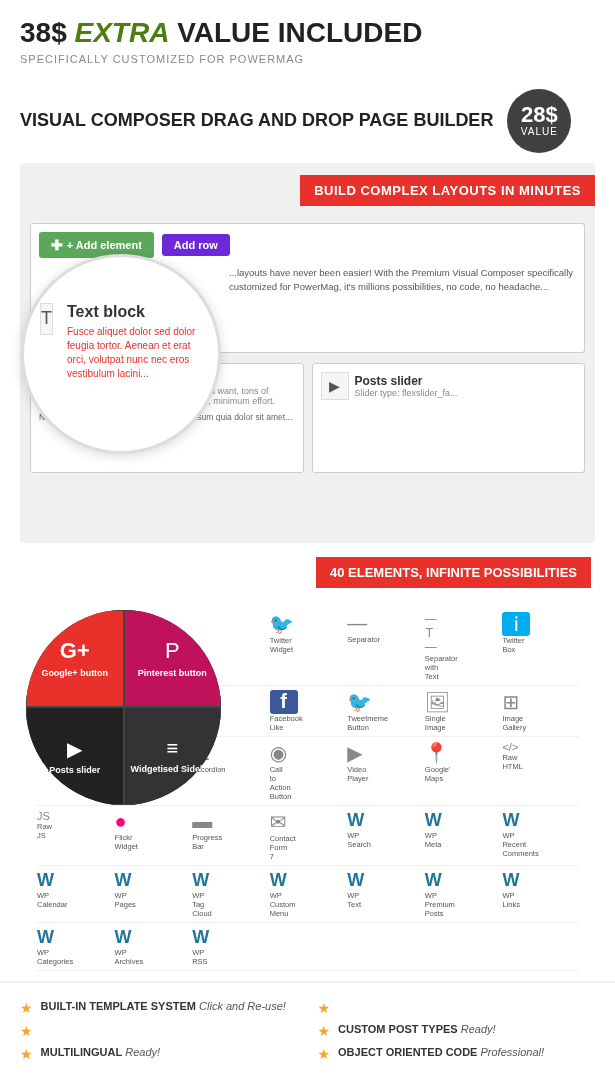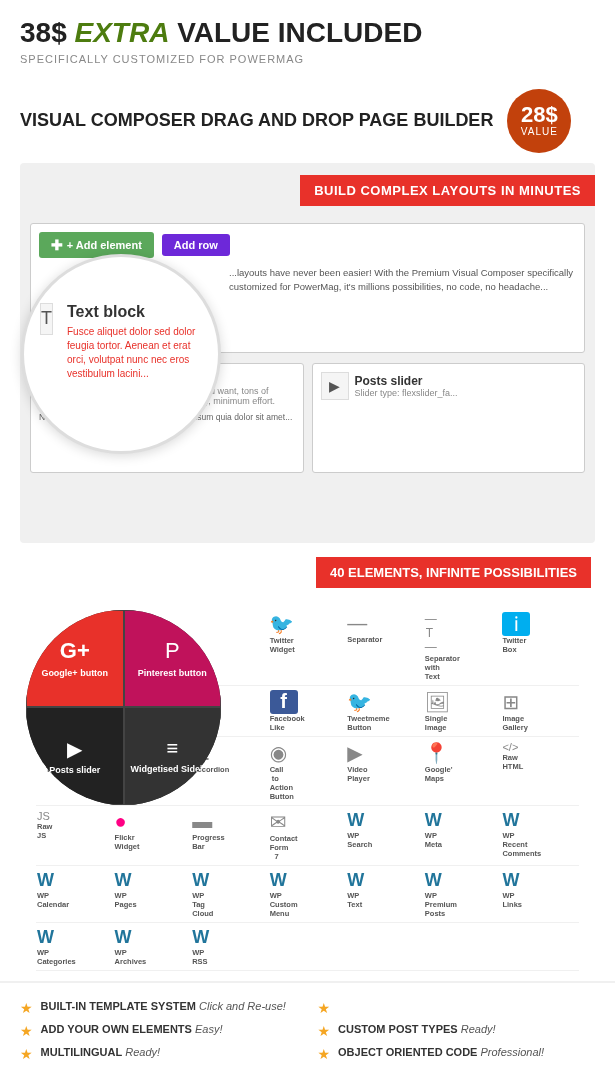--- a/index.html
+++ b/index.html
@@ -45,21 +45,21 @@
       font-size: 18px;
       font-weight: 900;
       color: #222;
       text-transform: uppercase;
       line-height: 1.1;
     }
     .badge-circle {
       min-width: 64px;
       height: 64px;
       border-radius: 50%;
-      background: #c2410c;
+      background: #404040;
       color: #fff;
       display: flex;
       flex-direction: column;
       align-items: center;
       justify-content: center;
       flex-shrink: 0;
     }
     .badge-circle .price {
       font-size: 22px;
       font-weight: 900;
@@ -267,23 +267,22 @@
     .el-cell-icon {
       font-size: 20px;
       color: #888;
     }
     .el-cell-icon.wp { color: #21759b; }
     .el-cell-icon.twitter { color: #1da1f2; }
     .el-cell-icon.fb { color: #3b5998; }
     .el-cell-label {
       font-size: 7.5px;
       color: #555;
-      text-align: right;
+      text-align: left;
       line-height: 1.2;
-      font-weight: bold;
     }
 
     
     .features-section {
       padding: 16px 20px 20px 20px;
       display: grid;
       grid-template-columns: 1fr 1fr;
       gap: 6px 20px;
       border-top: 2px solid #f0f0f0;
       margin-top: 10px;
@@ -618,24 +617,20 @@
     <span class="feature-text">
       <strong>BUILT-IN TEMPLATE SYSTEM</strong>
       <em> Click and Re-use!</em>
     </span>
   </div>
   <div class="feature-item">
     <span class="star-icon">★</span>
   </div>
   <div class="feature-item">
     <span class="star-icon">★</span>
-    <span class="feature-text">
-      <strong>ADD YOUR OWN ELEMENTS</strong>
-      <em> Easy!</em>
-    </span>
   </div>
   <div class="feature-item">
     <span class="star-icon">★</span>
     <span class="feature-text">
       <strong>CUSTOM POST TYPES</strong>
       <em> Ready!</em>
     </span>
   </div>
   <div class="feature-item">
     <span class="star-icon">★</span>

